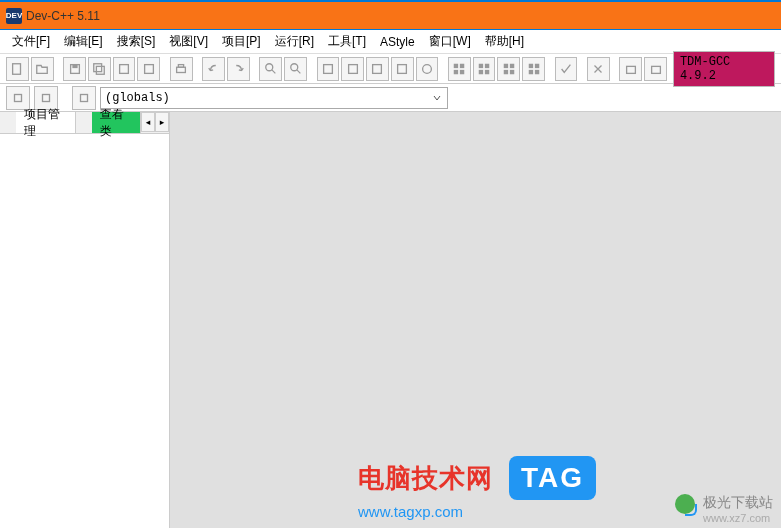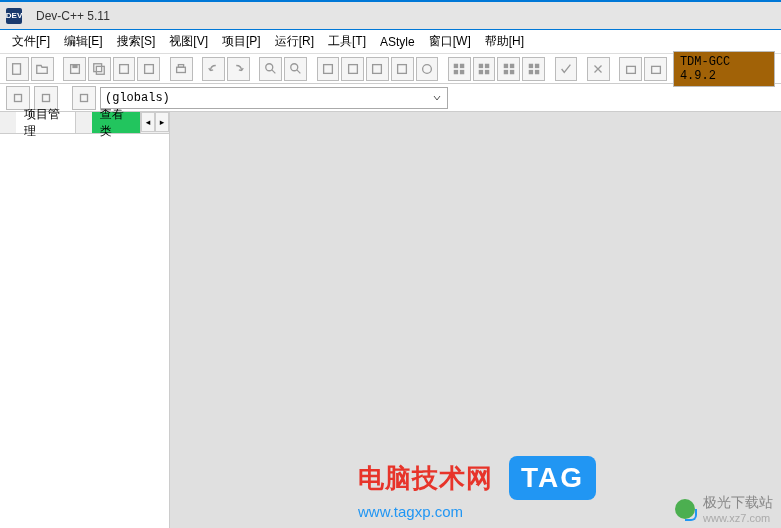--- a/index.html
+++ b/index.html
@@ -1,44 +1,44 @@
 <!DOCTYPE html>
 <html><head>
 <meta charset="utf-8">
 <style>
   * { box-sizing: border-box; margin: 0; padding: 0; }
   body { font-family: "Microsoft YaHei", "SimSun", Arial, sans-serif; font-size: 12px; background: #fff; overflow: hidden; width: 781px; height: 528px; position: relative; }
-  .titlebar { height: 28px; background: #e5e5e5; border-bottom: 1px solid #0078d7; display: flex; align-items: center; padding: 0 6px; gap: 14px; }
+  .titlebar { height: 28px; background: #f97316; border-bottom: 1px solid #0078d7; display: flex; align-items: center; padding: 0 6px; gap: 4px; }
   .titlebar-top { height: 2px; background: #0078d7; }
   .app-icon { width: 16px; height: 16px; background: #1a3a6e; display: inline-flex; align-items: center; justify-content: center; color: #fff; font-size: 8px; font-weight: bold; border-radius: 2px; }
   .title-text { font-size: 12px; color: #333; }
   .menubar { height: 24px; background: #fff; display: flex; align-items: center; padding: 0 6px; gap: 2px; border-bottom: 1px solid #ddd; }
   .menu-item { padding: 2px 6px; cursor: pointer; }
   .toolbar { height: 30px; background: #fff; display: flex; align-items: center; padding: 2px 6px; gap: 2px; border-bottom: 1px solid #ccc; }
   .toolbar-btn { width: 24px; height: 24px; border: 1px solid #bbb; background: #f5f5f5; display: inline-flex; align-items: center; justify-content: center; cursor: pointer; color: #888; }
   .toolbar-btn svg { width: 14px; height: 14px; }
   .toolbar-sep { width: 6px; height: 24px; }
-  .compiler-box { border: 1px solid #bbb; padding: 3px 6px; font-family: "Courier New", monospace; font-size: 12px; background: #a16207; margin-left: 4px; }
+  .compiler-box { border: 1px solid #bbb; padding: 3px 6px; font-family: "Courier New", monospace; font-size: 12px; background: #be185d; margin-left: 4px; }
   .toolbar2 { height: 28px; background: #fff; display: flex; align-items: center; padding: 2px 6px; gap: 4px; border-bottom: 1px solid #ccc; }
   .globals-combo { flex: 0 0 348px; height: 22px; border: 1px solid #aaa; background: #fff; display: flex; align-items: center; padding: 0 4px; font-family: "Courier New", monospace; font-size: 12px; position: relative; }
   .combo-arrow { position: absolute; right: 2px; top: 2px; width: 16px; height: 16px; display: flex; align-items: center; justify-content: center; }
   .main-area { display: flex; height: calc(528px - 28px - 2px - 24px - 30px - 28px); }
   .sidebar { width: 170px; background: #fff; border-right: 1px solid #ccc; }
   .tabs-row { height: 22px; display: flex; border-bottom: 1px solid #ccc; background: #f0f0f0; }
   .tab { padding: 2px 8px; border-right: 1px solid #ccc; background: #fff; font-size: 12px; cursor: pointer; display: flex; align-items: center; margin-left: 16px; }
   .tab.inactive { background: #22c55e; }
   .tab-nav { display: flex; }
   .tab-nav-btn { width: 14px; height: 20px; border: 1px solid #ccc; background: #f5f5f5; display: flex; align-items: center; justify-content: center; font-size: 9px; cursor: pointer; }
   .sidebar-body { background: #fff; height: calc(100% - 22px); }
   .editor-area { flex: 1; background: #e0e0e0; position: relative; }
   .watermark1 { position: absolute; bottom: 28px; left: 188px; display: flex; align-items: center; gap: 16px; }
   .wm1-text1 { color: #e7342a; font-weight: bold; font-size: 26px; letter-spacing: 1px; }
   .wm1-tag { background: #2196f3; color: #fff; font-weight: bold; font-size: 28px; padding: 6px 12px; border-radius: 8px; letter-spacing: 2px; }
   .wm1-sub { position: absolute; bottom: 8px; left: 188px; color: #2196f3; font-size: 15px; }
-  .watermark2 { position: absolute; bottom: 4px; right: 8px; display: flex; align-items: center; gap: 8px; }
+  .watermark2 { position: absolute; bottom: 4px; right: 8px; display: flex; gap: 8px; }
   .wm2-icon { width: 20px; height: 20px; background: #4caf50; border-radius: 50%; position: relative; }
   .wm2-icon::after { content: ""; position: absolute; right: -2px; bottom: -2px; width: 10px; height: 10px; border: 2px solid #2196f3; border-top: none; border-left: none; border-radius: 0 0 6px 0; }
   .wm2-text { color: #888; font-size: 14px; }
   .icon-stroke { stroke: #999; stroke-width: 1.5; fill: none; }
   .icon-fill { fill: #999; }
 </style>
 </head>
 <body>
 
 <div class="titlebar-top"></div>

